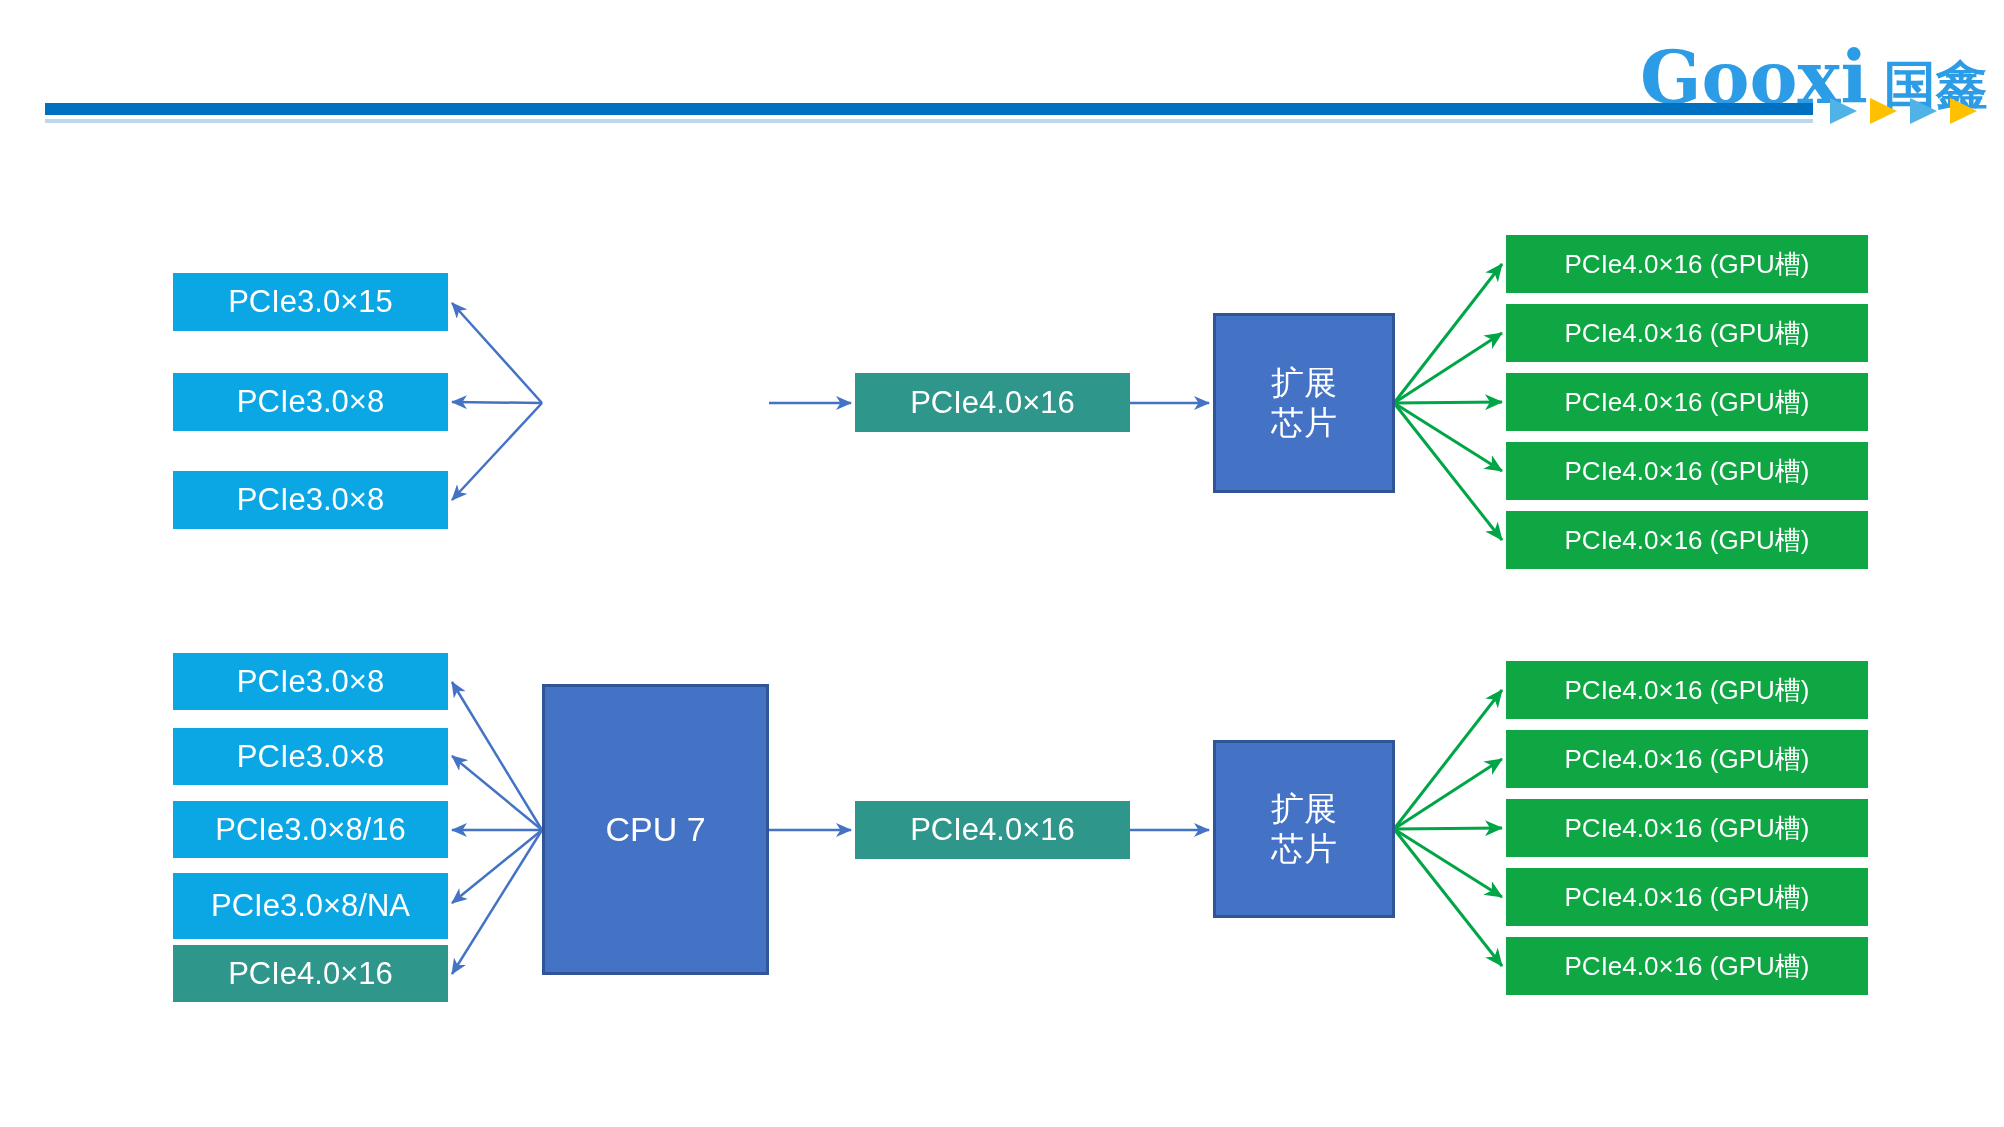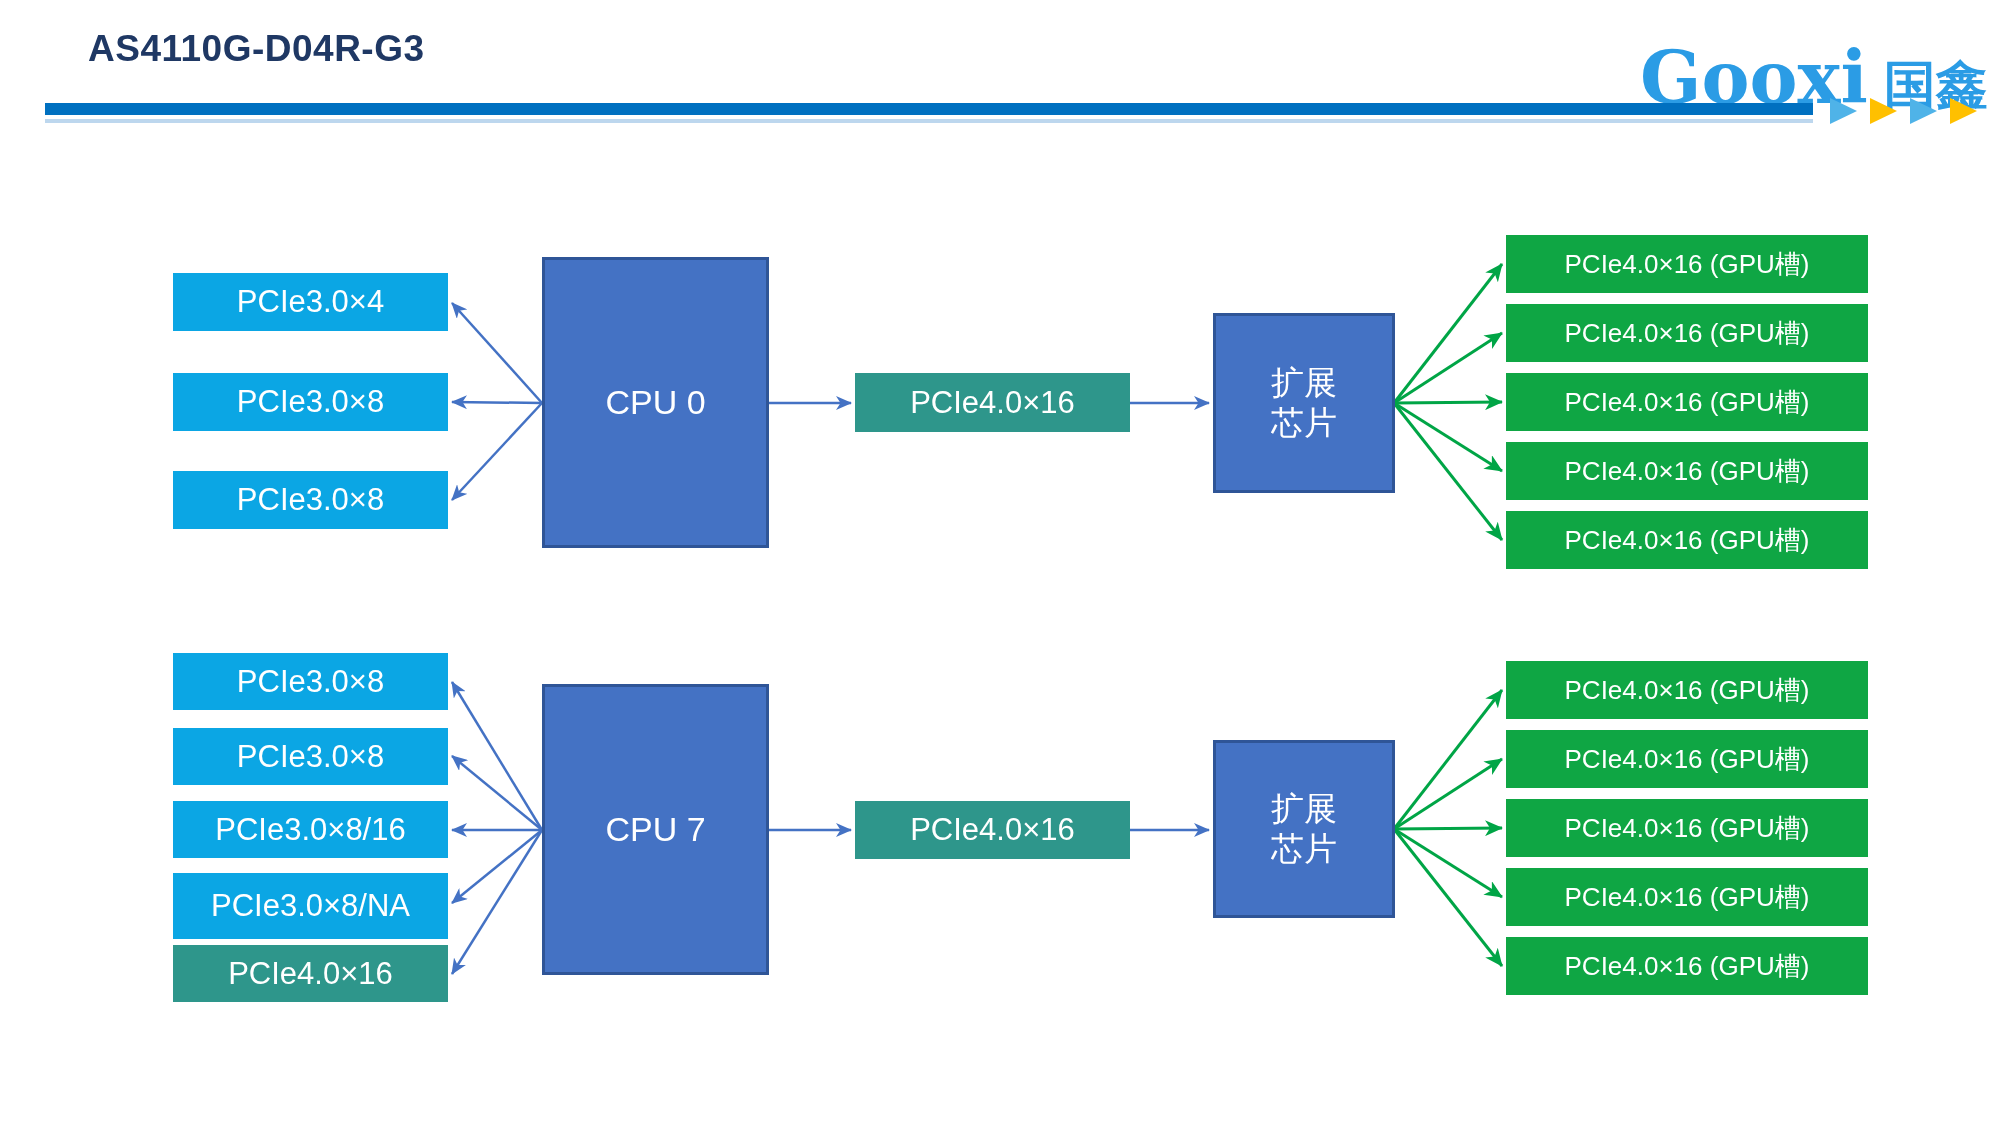--- a/index.html
+++ b/index.html
@@ -39,21 +39,20 @@
   svg.wires line.b{stroke:var(--arrow-blue);stroke-width:2.5px;}
   svg.wires line.g{stroke:var(--arrow-green);stroke-width:3px;}
   #mblue path{fill:var(--arrow-blue);}
   #mgreen path{fill:var(--arrow-green);}
 </style>
 </head>
 <body>
 
 <div class="canvas">
 
-  <div class="page-title">AS4110G-D04R-G3</div>
   <div class="logo">
     <span class="latin">Gooxi</span>
     <span class="cjk">国鑫</span>
   </div>
   <div class="rule-thick"></div>
   <div class="rule-thin"></div>
   <div class="tri blue" style="left:1830px"></div>
   <div class="tri orange" style="left:1870px"></div>
   <div class="tri blue" style="left:1910px"></div>
   <div class="tri orange" style="left:1950px"></div>
@@ -90,25 +89,24 @@
     <line class="b" x1="769" y1="830" x2="851" y2="830" marker-end="url(#mblue)"></line>
     <line class="b" x1="1130" y1="830" x2="1209" y2="830" marker-end="url(#mblue)"></line>
 
     <line class="g" x1="1394" y1="829" x2="1502" y2="690" marker-end="url(#mgreen)"></line>
     <line class="g" x1="1394" y1="829" x2="1502" y2="759" marker-end="url(#mgreen)"></line>
     <line class="g" x1="1394" y1="829" x2="1502" y2="828" marker-end="url(#mgreen)"></line>
     <line class="g" x1="1394" y1="829" x2="1502" y2="897" marker-end="url(#mgreen)"></line>
     <line class="g" x1="1394" y1="829" x2="1502" y2="966" marker-end="url(#mgreen)"></line>
   </svg>
 
-  <div class="slot cyan" style="left:173px;top:273px;width:275px;height:58px">PCIe3.0×4</div>
+  <div class="slot cyan" style="left:173px;top:273px;width:275px;height:58px">PCIe3.0×15</div>
   <div class="slot cyan" style="left:173px;top:373px;width:275px;height:58px">PCIe3.0×8</div>
   <div class="slot cyan" style="left:173px;top:471px;width:275px;height:58px">PCIe3.0×8</div>
 
-  <div class="bigbox" style="left:542px;top:257px;width:227px;height:291px">CPU 0</div>
 
   <div class="slot teal" style="left:855px;top:373px;width:275px;height:59px">PCIe4.0×16</div>
 
   <div class="bigbox expander" style="left:1213px;top:313px;width:182px;height:180px">
     <span>扩展</span>
     <span>芯片</span>
   </div>
 
   <div class="slot green" style="left:1506px;top:235px;width:362px;height:58px">PCIe4.0×16 (GPU槽)</div>
   <div class="slot green" style="left:1506px;top:304px;width:362px;height:58px">PCIe4.0×16 (GPU槽)</div>

